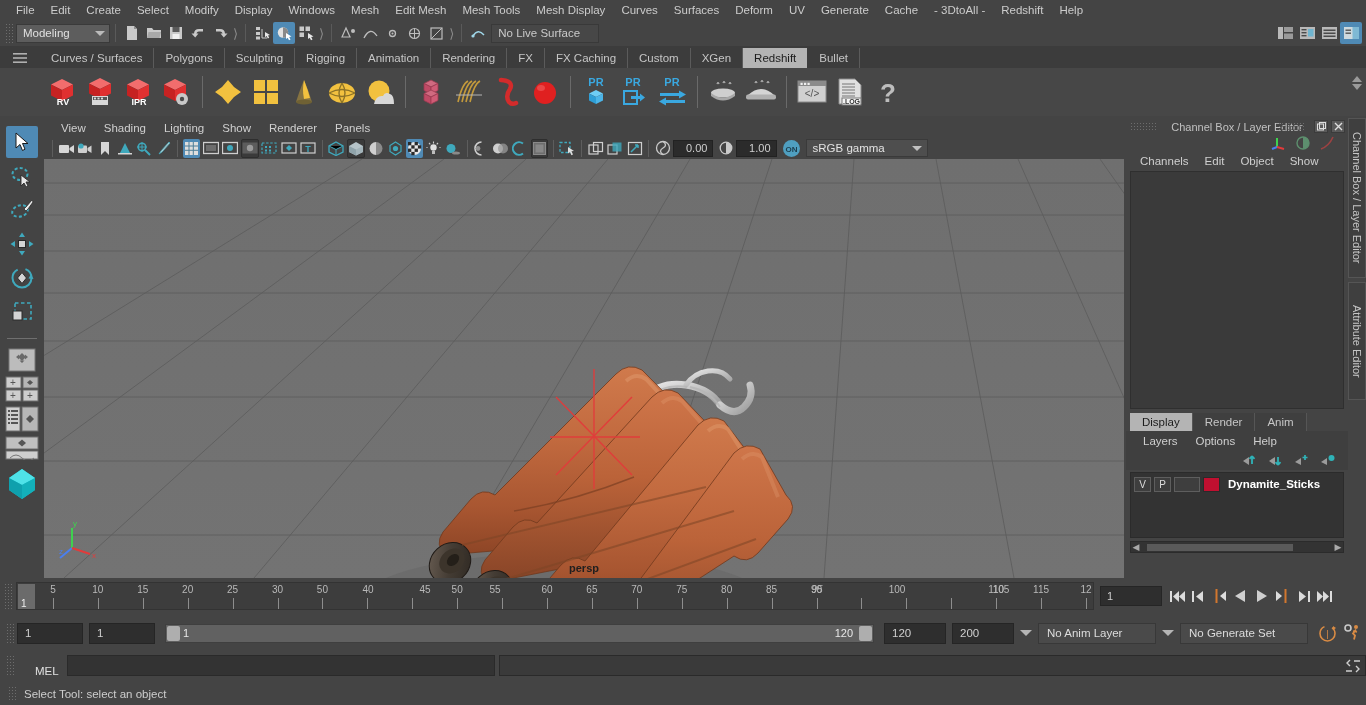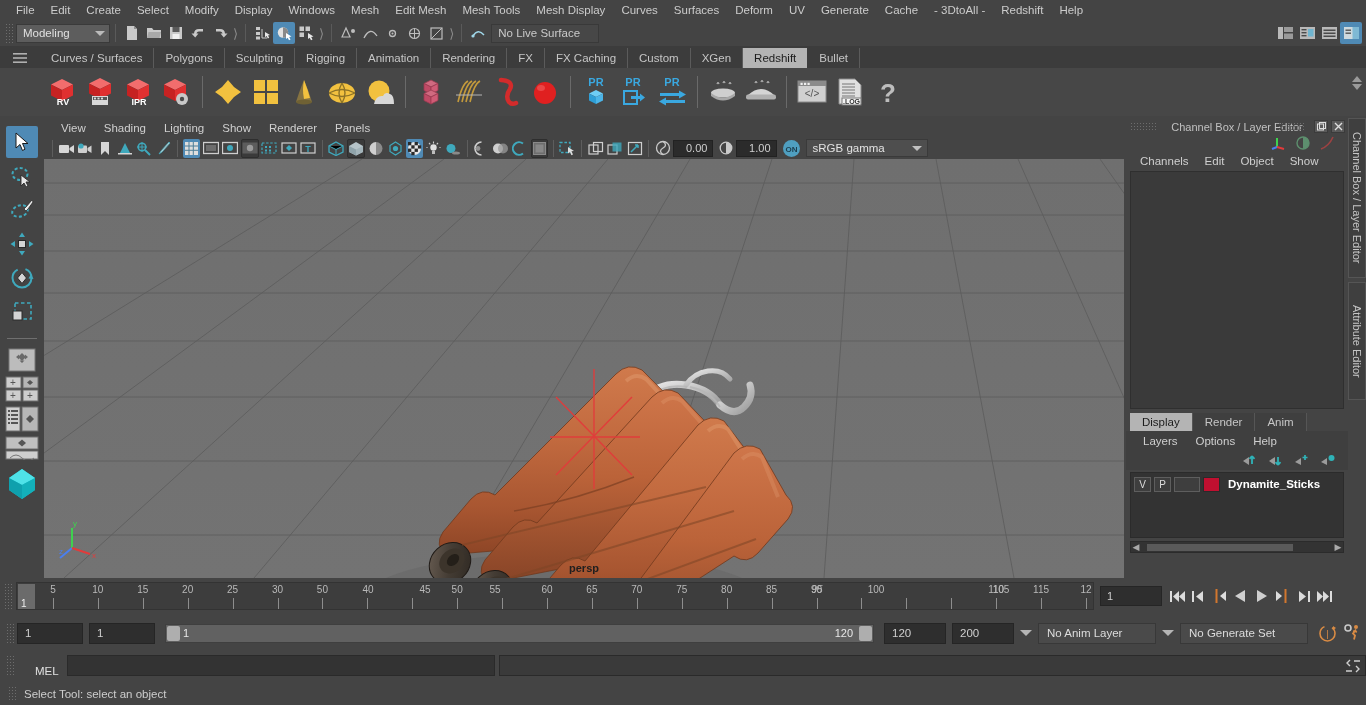--- a/index.html
+++ b/index.html
@@ -1239,21 +1239,21 @@
         <div class="ticklabel" style="left: 664.767px;">75</div>
         <div class="tick" style="left: 709.683px;"></div>
         <div class="ticklabel" style="left: 709.683px;">80</div>
         <div class="tick" style="left: 754.6px;"></div>
         <div class="ticklabel" style="left: 754.6px;">85</div>
         <div class="tick" style="left: 799.517px;"></div>
         <div class="ticklabel" style="left: 799.517px;">90</div>
         <div class="tick" style="left: 844.433px;"></div>
         <div class="ticklabel" style="left: 800px; font-style: italic;">95</div>
         <div class="tick" style="left: 889.35px;"></div>
-        <div class="ticklabel" style="left: 859px;">100</div>
+        <div class="ticklabel" style="left: 880px;">100</div>
         <div class="tick" style="left: 934.267px;"></div>
         <div class="ticklabel" style="left: 984px;">105</div>
         <div class="tick" style="left: 979.183px;"></div>
         <div class="ticklabel" style="left: 979.183px;">110</div>
         <div class="tick" style="left: 1024.1px;"></div>
         <div class="ticklabel" style="left: 1024.1px;">115</div>
         <div class="tick" style="left: 1069.02px;"></div>
         <div class="ticklabel" style="left: 1069.02px;">12</div>
       </div>
     <div class="time-field">

